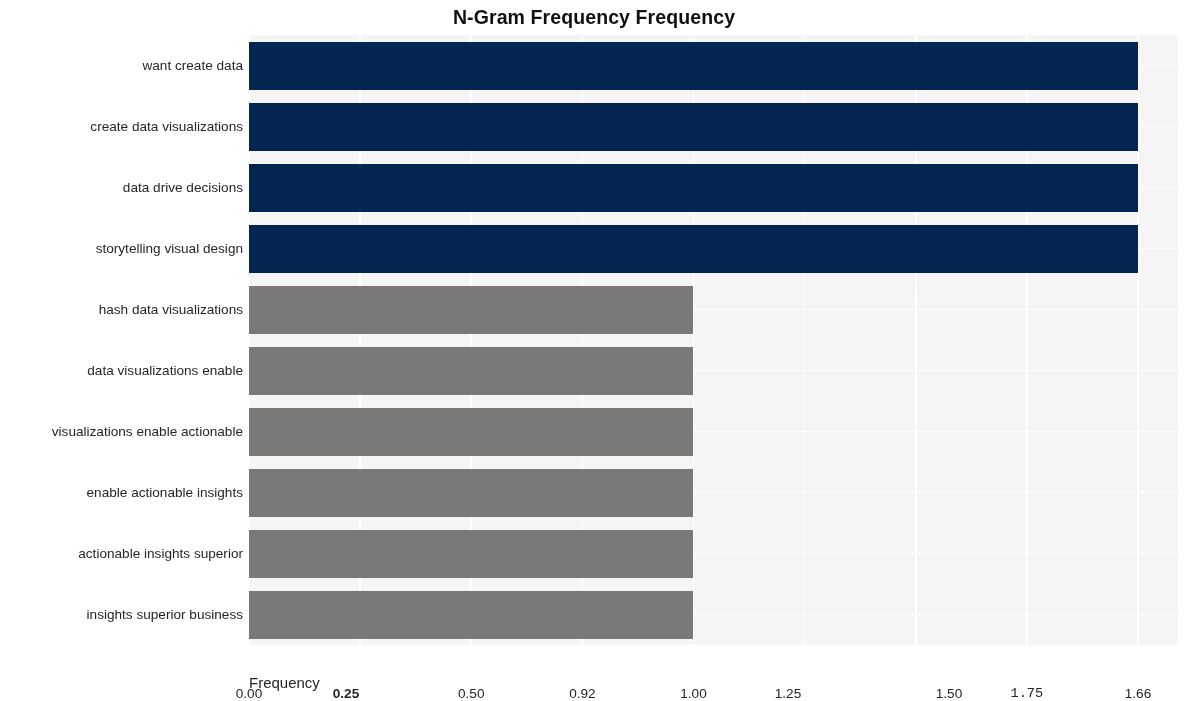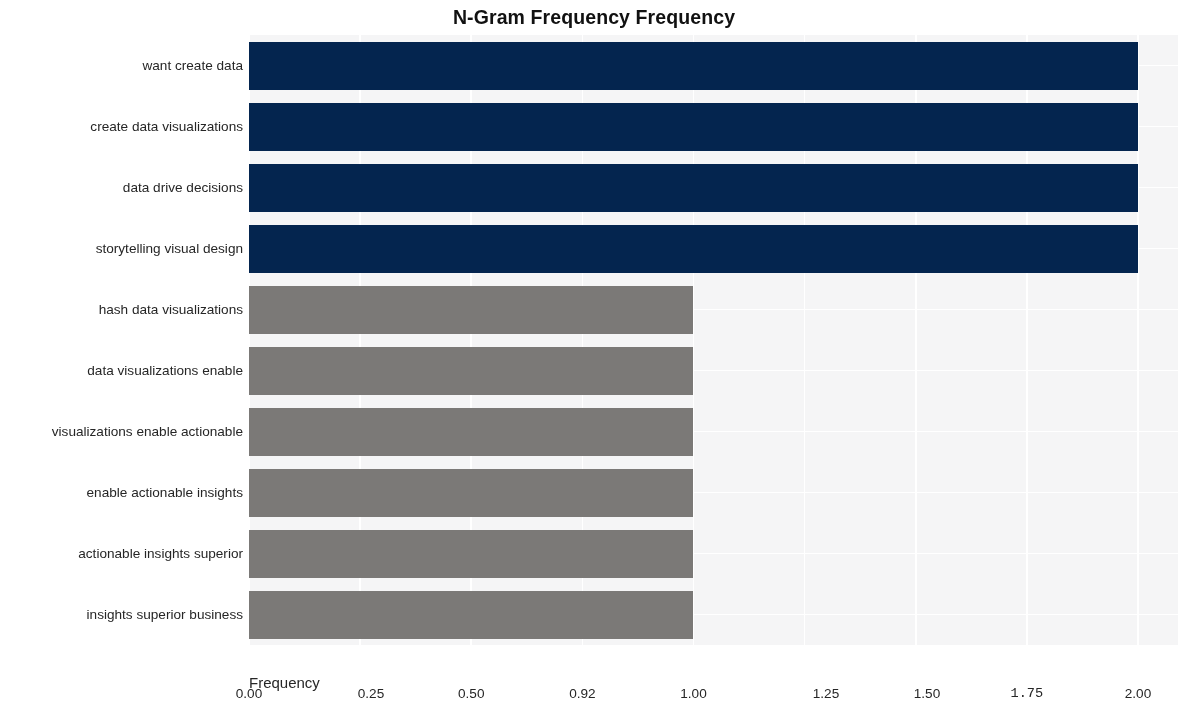--- a/index.html
+++ b/index.html
@@ -153,25 +153,25 @@
       <div class="ytick-label" style="top: 250.5px; padding-right: 8px;">hash data visualizations</div>
       <div class="ytick-label" style="top: 311.5px; padding-right: 8px;">data visualizations enable</div>
       <div class="ytick-label" style="top: 372.5px; padding-right: 8px;">visualizations enable actionable</div>
       <div class="ytick-label" style="top: 433.5px; padding-right: 8px;">enable actionable insights</div>
       <div class="ytick-label" style="top: 494.5px; padding-right: 8px;">actionable insights superior</div>
       <div class="ytick-label" style="top: 555.5px; padding-right: 8px;">insights superior business</div>
     </div>
 
   <div id="xlabels">
       <div class="xtick-label" style="left: 249px;">0.00</div>
-      <div class="xtick-label" style="left: 371px;">0.25</div>
+      <div class="xtick-label" style="left: 346px; font-weight: bold;">0.25</div>
       <div class="xtick-label" style="left: 471.249px;">0.50</div>
       <div class="xtick-label" style="left: 582.373px;">0.92</div>
       <div class="xtick-label" style="left: 693.498px; text-align: center;">1.00</div>
-      <div class="xtick-label" style="left: 826px; text-align: right;">1.25</div>
-      <div class="xtick-label" style="left: 927px;">1.50</div>
+      <div class="xtick-label" style="left: 788px; text-align: right;">1.25</div>
+      <div class="xtick-label" style="left: 949px;">1.50</div>
       <div class="xtick-label" style="left: 1026.87px; font-family: Liberation Mono, monospace;">1.75</div>
-      <div class="xtick-label" style="left: 1138px;">2.00</div>
+      <div class="xtick-label" style="left: 1138px;">1.66</div>
     </div>
 
   <div id="xaxis-title">Frequency</div>
 
 </div>
 
 </body></html>

